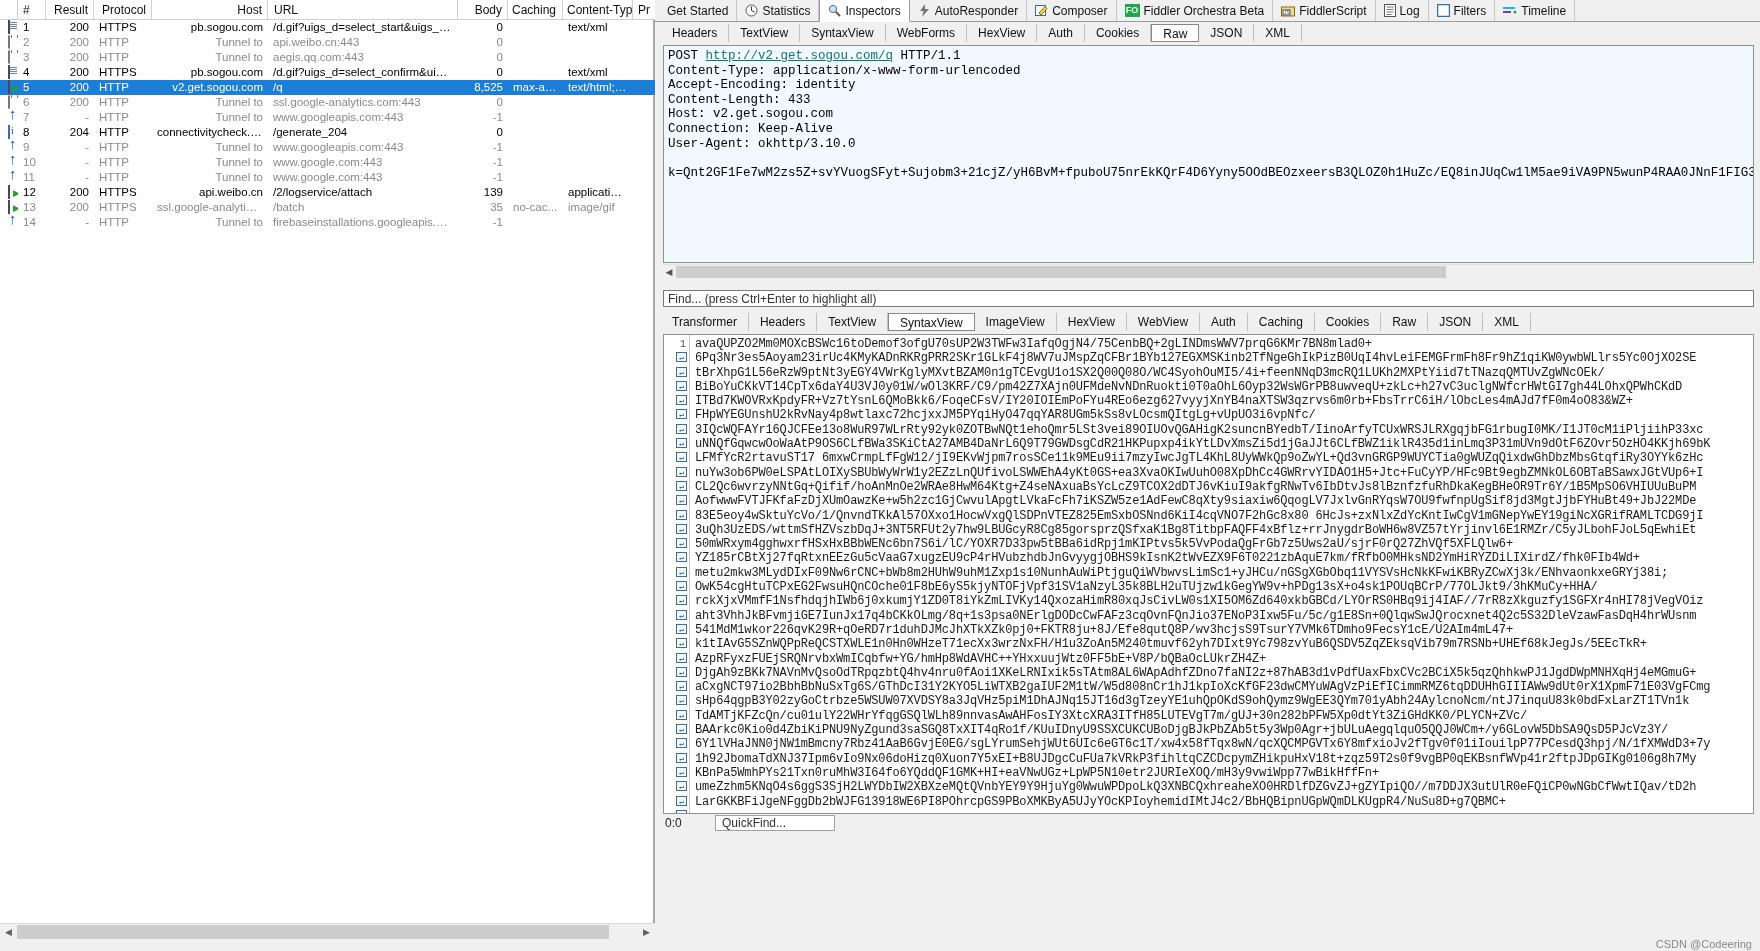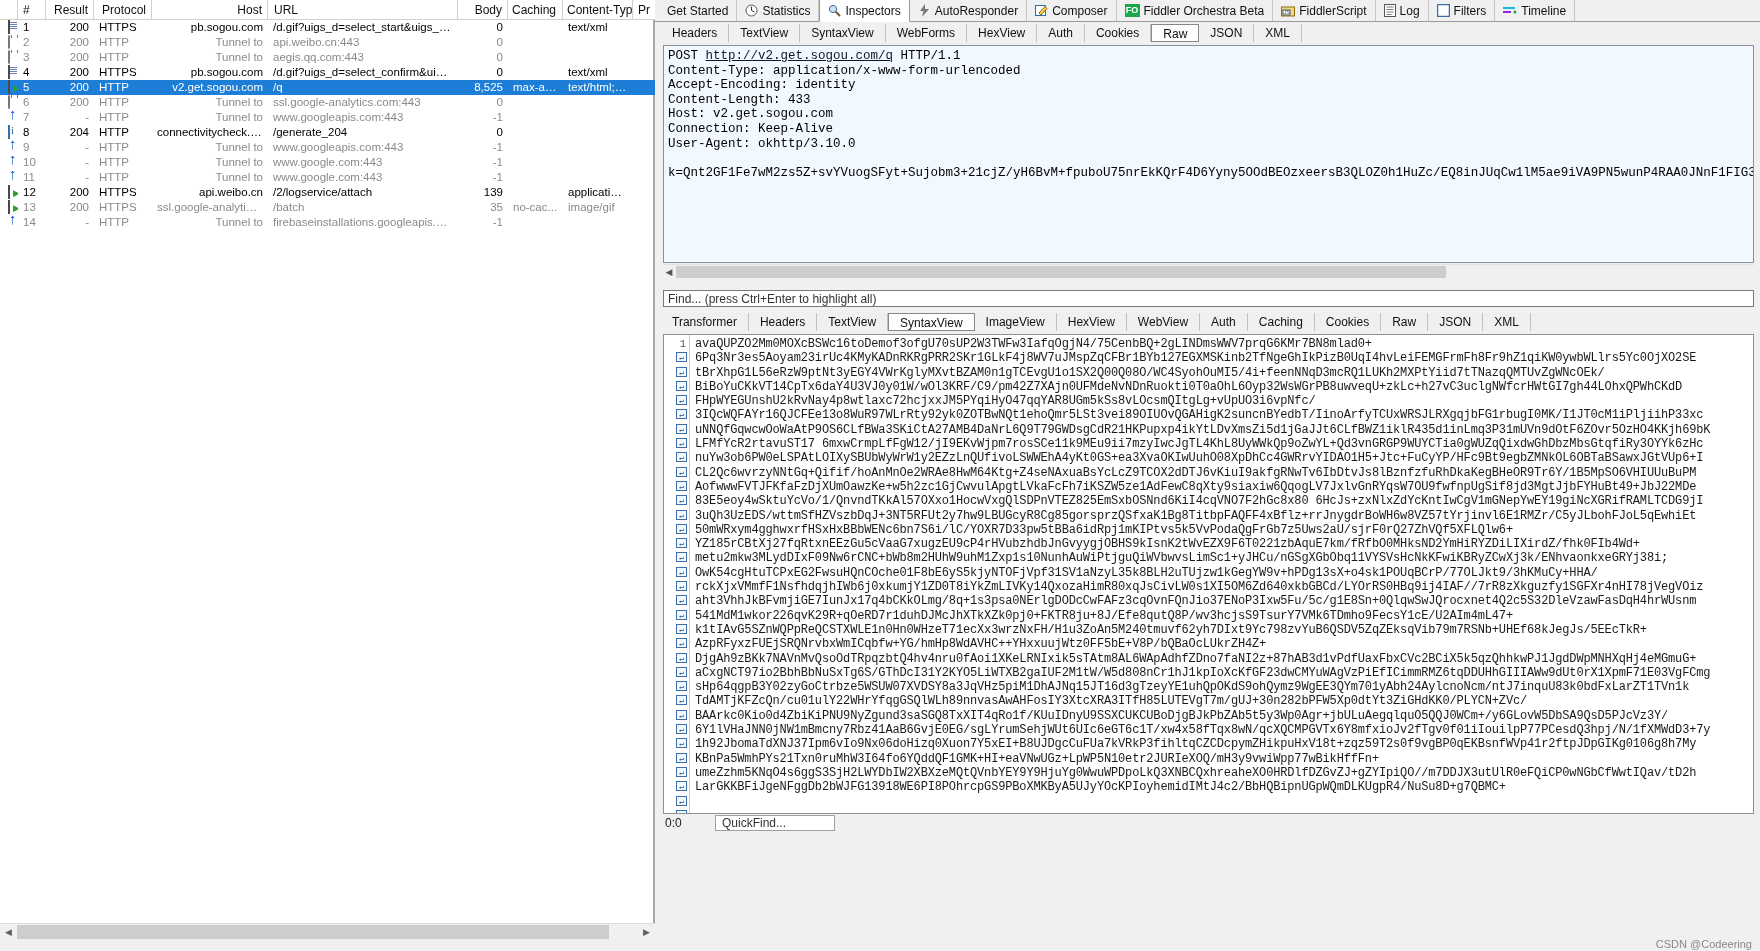--- a/index.html
+++ b/index.html
@@ -103,21 +103,21 @@
   .stab.active { border:1px solid #888; background:#fdfdfd;
           box-shadow: inset 0 0 0 1px #fff; }
 
   .panel { background:#f0f0f0; padding:2px 6px 0 8px; }
 
   .reqbox { background:#f2f8ff; border:1px solid #8b9199;
             height:218px; width:100%; overflow:hidden;
             font-family:"Liberation Mono", monospace; font-size:12.5px;
             line-height:14.6px; padding:3px 4px; white-space:pre;
             color:#000; }
-  .reqbox a { color:#0f172a; text-decoration:underline; }
+  .reqbox a { color:#0f766e; text-decoration:underline; }
 
   .hscroll { height:14px; background:#f0f0f0; position:relative;
              margin: 1px 0 0 0; border-top:1px solid #e2e2e2;}
   .hscroll .lt { position:absolute; left:0; top:0; width:12px; height:14px;
              line-height:14px; text-align:center; font-size:9px; color:#555; }
   .hscroll .th { position:absolute; left:13px; top:1px; height:12px;
              background:#cdcdcd; }
 
   .findbar { height:17px; background:#fff; border:1px solid #7a7a7a;
              font-size:12px; color:#333; padding:1px 4px; line-height:15px;
@@ -583,20 +583,21 @@
             </div>
             <div class="gl">
               <span class="wrapicon">↵</span>
             </div>
           </div>
         <div class="codecol" id="resp-code">
             <div class="cl">avaQUPZO2Mm0MOXcBSWc16toDemof3ofgU70sUP2W3TWFw3IafqOgjN4/75CenbBQ+2gLINDmsWWV7prqG6KMr7BN8mlad0+</div>
             <div class="cl">6Pq3Nr3es5Aoyam23irUc4KMyKADnRKRgPRR2SKr1GLkF4j8WV7uJMspZqCFBr1BYb127EGXMSKinb2TfNgeGhIkPizB0UqI4hvLeiFEMGFrmFh8Fr9hZ1qiKW0ywbWLlrs5Yc0OjXO2SE</div>
             <div class="cl">tBrXhpG1L56eRzW9ptNt3yEGY4VWrKglyMXvtBZAM0n1gTCEvgU1o1SX2Q00Q08O/WC4SyohOuMI5/4i+feenNNqD3mcRQ1LUKh2MXPtYiid7tTNazqQMTUvZgWNcOEk/</div>
             <div class="cl">BiBoYuCKkVT14CpTx6daY4U3VJ0y01W/wOl3KRF/C9/pm42Z7XAjn0UFMdeNvNDnRuokti0T0aOhL6Oyp32WsWGrPB8uwveqU+zkLc+h27vC3uclgNWfcrHWtGI7gh44LOhxQPWhCKdD</div>
+            <div class="cl">ITBd7KWOVRxKpdyFR+Vz7tYsnL6QMoBkk6/FoqeCFsV/IY20IOIEmPoFYu4REo6ezg627vyyjXnYB4naXTSW3qzrvs6m0rb+FbsTrrC6iH/lObcLes4mAJd7fF0m4oO83&amp;WZ+</div>
             <div class="cl">FHpWYEGUnshU2kRvNay4p8wtlaxc72hcjxxJM5PYqiHyO47qqYAR8UGm5kSs8vLOcsmQItgLg+vUpUO3i6vpNfc/</div>
             <div class="cl">3IQcWQFAYr16QJCFEe13o8WuR97WLrRty92yk0ZOTBwNQt1ehoQmr5LSt3vei89OIUOvQGAHigK2suncnBYedbT/IinoArfyTCUxWRSJLRXgqjbFG1rbugI0MK/I1JT0cM1iPljiihP33xc</div>
             <div class="cl">uNNQfGqwcwOoWaAtP9OS6CLfBWa3SKiCtA27AMB4DaNrL6Q9T79GWDsgCdR21HKPupxp4ikYtLDvXmsZi5d1jGaJJt6CLfBWZ1iklR435d1inLmq3P31mUVn9dOtF6ZOvr5OzHO4KKjh69bK</div>
             <div class="cl">LFMfYcR2rtavuST17 6mxwCrmpLfFgW12/jI9EKvWjpm7rosSCe11k9MEu9ii7mzyIwcJgTL4KhL8UyWWkQp9oZwYL+Qd3vnGRGP9WUYCTia0gWUZqQixdwGhDbzMbsGtqfiRy3OYYk6zHc</div>
             <div class="cl">nuYw3ob6PW0eLSPAtLOIXySBUbWyWrW1y2EZzLnQUfivoLSWWEhA4yKt0GS+ea3XvaOKIwUuhO08XpDhCc4GWRrvYIDAO1H5+Jtc+FuCyYP/HFc9Bt9egbZMNkOL6OBTaBSawxJGtVUp6+I</div>
             <div class="cl">CL2Qc6wvrzyNNtGq+Qifif/hoAnMnOe2WRAe8HwM64Ktg+Z4seNAxuaBsYcLcZ9TCOX2dDTJ6vKiuI9akfgRNwTv6IbDtvJs8lBznfzfuRhDkaKegBHeOR9Tr6Y/1B5MpSO6VHIUUuBuPM</div>
             <div class="cl">AofwwwFVTJFKfaFzDjXUmOawzKe+w5h2zc1GjCwvulApgtLVkaFcFh7iKSZW5ze1AdFewC8qXty9siaxiw6QqogLV7JxlvGnRYqsW7OU9fwfnpUgSif8jd3MgtJjbFYHuBt49+JbJ22MDe</div>
             <div class="cl">83E5eoy4wSktuYcVo/1/QnvndTKkAl57OXxo1HocwVxgQlSDPnVTEZ825EmSxbOSNnd6KiI4cqVNO7F2hGc8x80 6HcJs+zxNlxZdYcKntIwCgV1mGNepYwEY19giNcXGRifRAMLTCDG9jI</div>
             <div class="cl">3uQh3UzEDS/wttmSfHZVszbDqJ+3NT5RFUt2y7hw9LBUGcyR8Cg85gorsprzQSfxaK1Bg8TitbpFAQFF4xBflz+rrJnygdrBoWH6w8VZ57tYrjinvl6E1RMZr/C5yJLbohFJoL5qEwhiEt</div>
             <div class="cl">50mWRxym4gghwxrfHSxHxBBbWENc6bn7S6i/lC/YOXR7D33pw5tBBa6idRpj1mKIPtvs5k5VvPodaQgFrGb7z5Uws2aU/sjrF0rQ27ZhVQf5XFLQlw6+</div>

